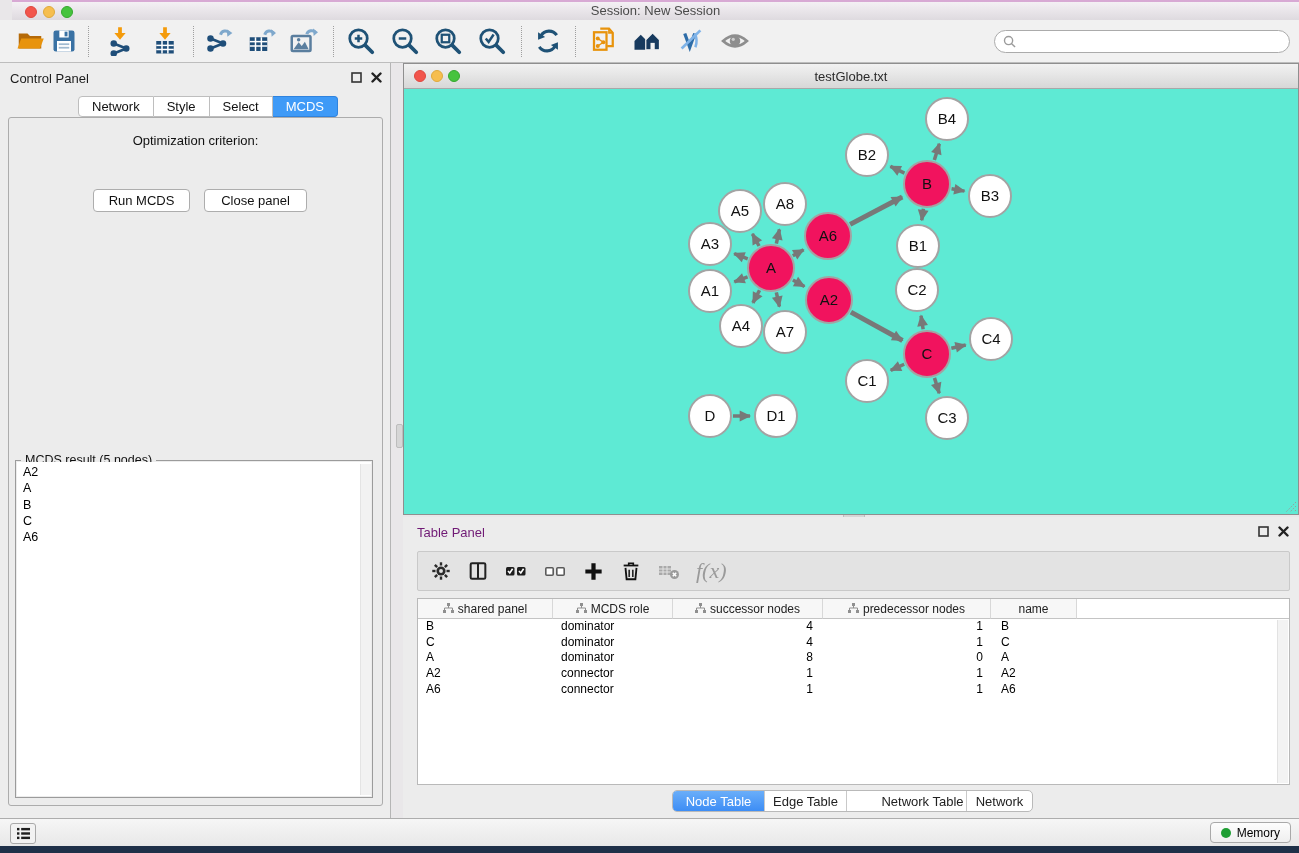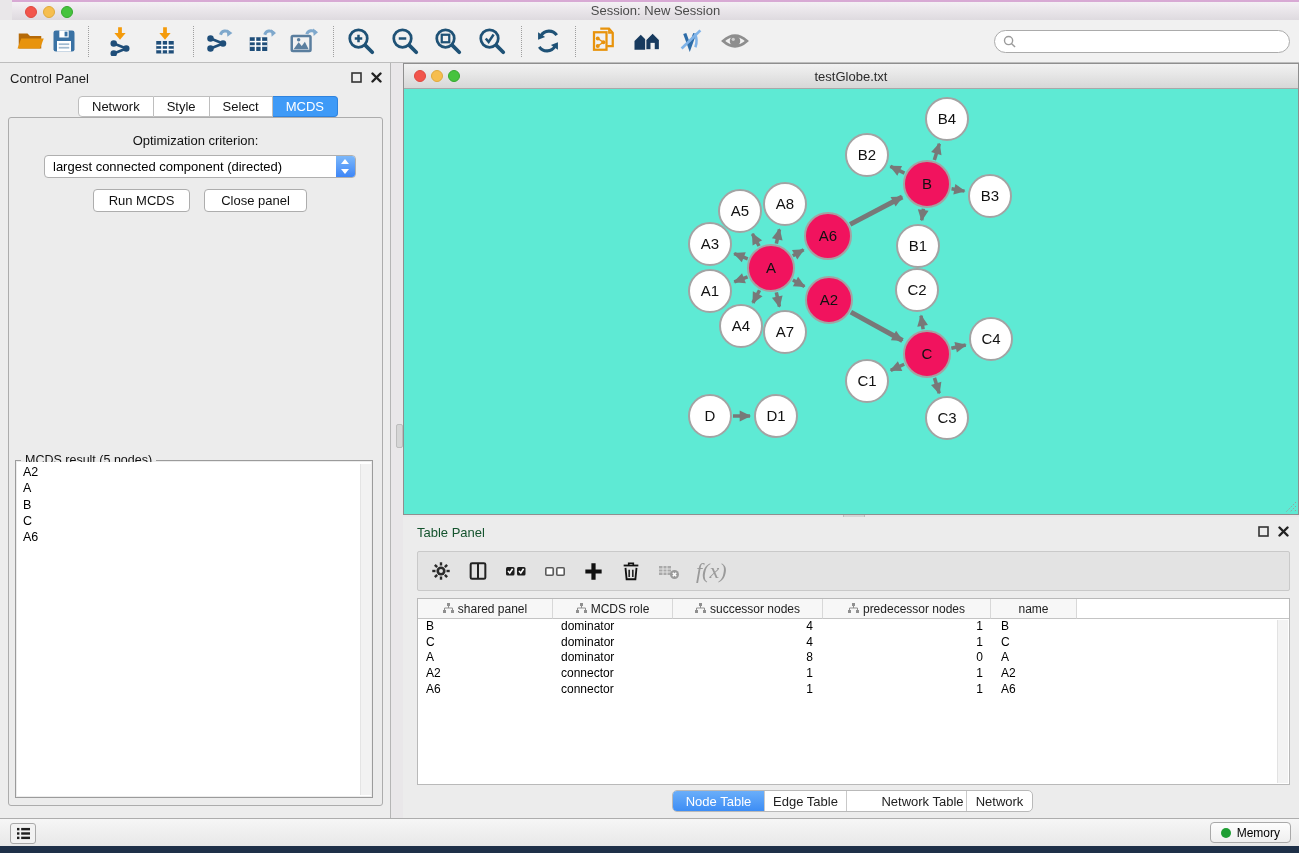--- a/index.html
+++ b/index.html
@@ -69,21 +69,21 @@
   .nw-titlebar .tl.red{left:10px;} .nw-titlebar .tl.yel{left:27px;} .nw-titlebar .tl.grn{left:44px;}
   .nw-canvas { position:absolute; top:25px; left:0; right:0; bottom:0; }
   .grip { position:absolute; right:1px; bottom:1px; }
   .v-handle { position:absolute; left:396px; top:424px; width:7px; height:24px; background:#D6D6D6;
     border:1px solid #BDBDBD; border-radius:2px; }
   .h-handle { position:absolute; left:843px; top:512px; width:22px; height:7px; background:#D6D6D6;
     border:1px solid #BDBDBD; border-radius:2px; }
 
   
   .table-panel { position:absolute; left:403px; top:517px; width:896px; height:301px; background:#ECECEC; }
-  .tp-title { position:absolute; left:14px; top:8px; font-size:13px; color:#14532d; }
+  .tp-title { position:absolute; left:14px; top:8px; font-size:13px; color:#701a75; }
   .tp-ctrls { position:absolute; right:10px; top:9px; display:flex; gap:9px; align-items:center; }
   .tp-toolbar { position:absolute; left:14px; right:9px; top:34px; height:40px; background:#E3E3E3;
     border:1px solid #C9C9C9; border-radius:2px; display:flex; align-items:center; gap:15px; padding-left:12px; }
   .fx { font-family:"Liberation Serif","DejaVu Serif",serif; font-style:italic; font-size:22px; color:#9A9A9A; }
   .tp-table { position:absolute; left:14px; right:9px; top:81px; height:187px; background:#fff;
     border:1px solid #B9B9B9; }
   .thead { display:flex; height:20px; }
   .th { display:flex; align-items:center; justify-content:center; gap:4px; font-size:12px; color:#222;
     background:#F7F7F7; border-right:1px solid #D8D8D8; border-bottom:1px solid #C4C4C4; }
   .th.filler { border-right:none; background:#fff; border-bottom:1px solid #C4C4C4; }
@@ -313,24 +313,20 @@
         </svg>
     </div>
     <div id="cp-tabs">
         <div class="cp-tab">Network</div>
         <div class="cp-tab">Style</div>
         <div class="cp-tab">Select</div>
         <div class="cp-tab active">MCDS</div>
       </div>
     <div class="cp-pane">
       <div class="opt-label">Optimization criterion:</div>
-      <div class="criterion">
-        <span class="val">largest connected component (directed)</span>
-        <span class="spin"></span>
-      </div>
       <div class="cp-btn" style="left:84px;width:97px">Run MCDS</div>
       <div class="cp-btn" style="left:195px;width:103px">Close panel</div>
       <div class="groupbox">
         <legend>MCDS result (5 nodes)</legend>
         <div class="listbox">
           <div id="mcds-list">
               <div class="list-item">A2</div>
               <div class="list-item">A</div>
               <div class="list-item">B</div>
               <div class="list-item">C</div>

